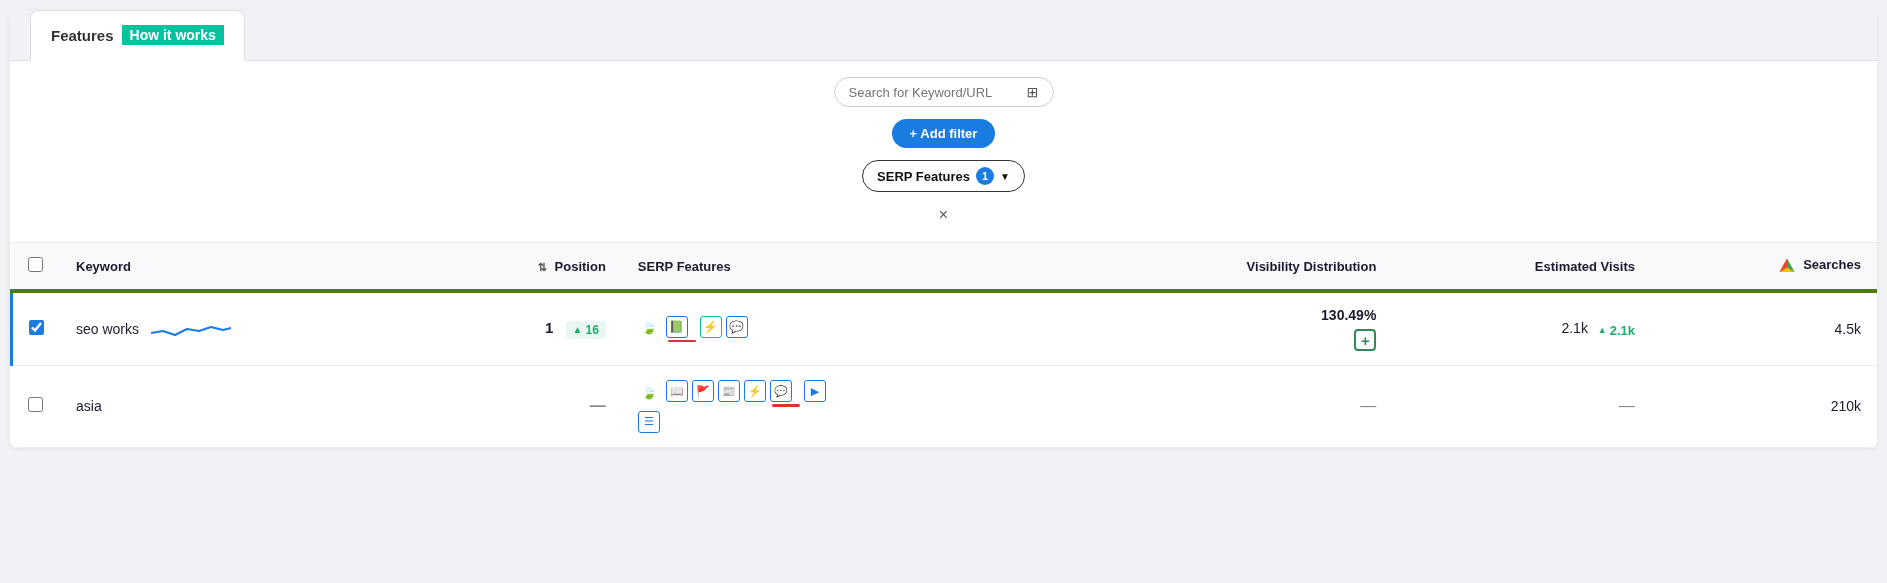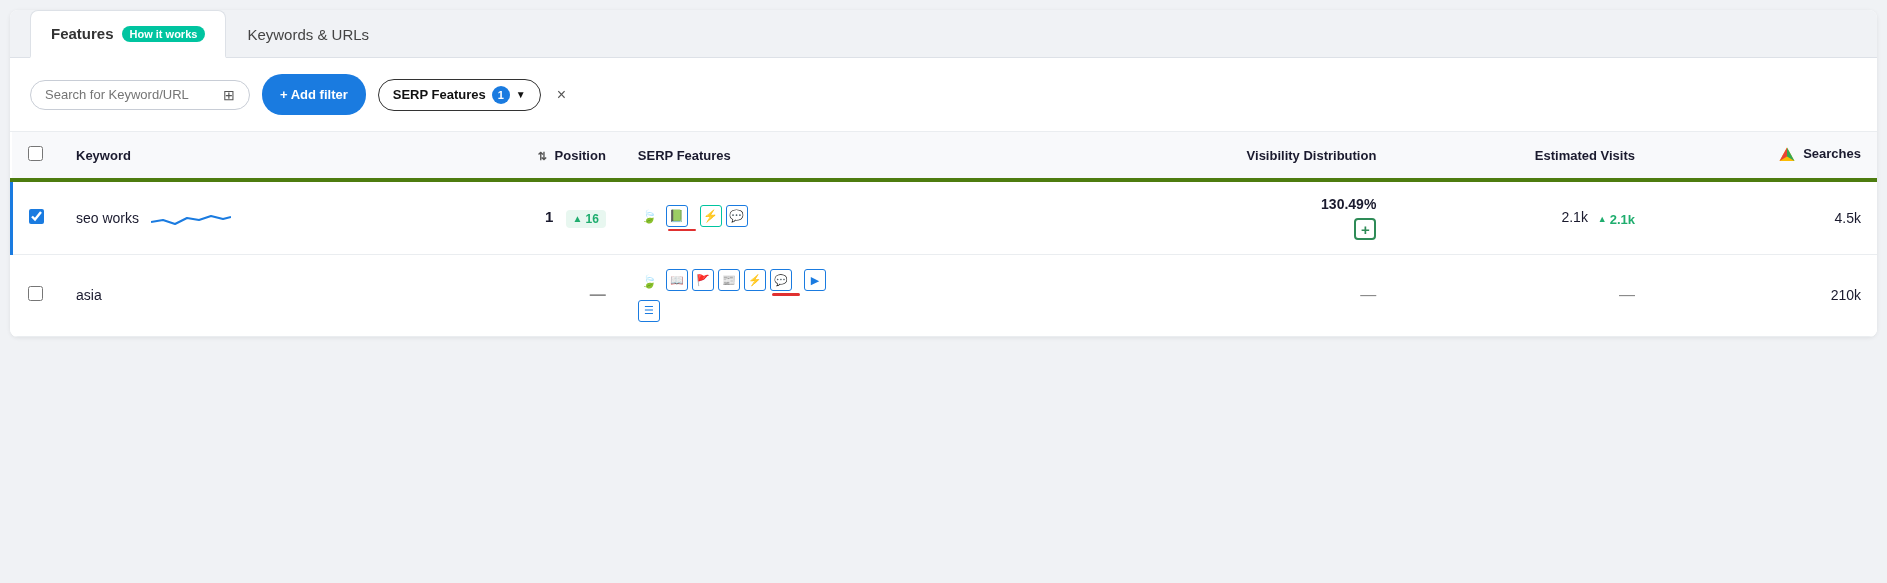--- a/index.html
+++ b/index.html
@@ -45,34 +45,35 @@
     .tab.inactive {
       background: #f0f2f5;
       border: 1px solid transparent;
       border-bottom: none;
       font-weight: 400;
       color: #444;
     }
     .how-it-works-badge {
       background: #00c4a0;
       color: #fff;
-      font-size: 11px;
+      font-size: 14px;
       font-weight: 600;
       padding: 2px 8px;
-      border-radius: 8px;
+      border-radius: 0;
       white-space: nowrap;
     }
     
     .toolbar {
       display: flex;
       align-items: center;
       gap: 12px;
       padding: 16px 20px;
       background: #fff;
       border-bottom: 1px solid #eaedf0;
+      flex-direction: column;
     }
     .search-input-wrap {
       display: flex;
       align-items: center;
       border: 1px solid #c8cdd6;
       border-radius: 20px;
       padding: 6px 14px;
       background: #fff;
       gap: 8px;
       min-width: 220px;
@@ -91,21 +92,21 @@
       cursor: pointer;
     }
     .add-filter-btn {
       display: flex;
       align-items: center;
       gap: 5px;
       background: #1a7be0;
       color: #fff;
       border: none;
       border-radius: 20px;
-      padding: 13px 18px;
+      padding: 7px 18px;
       font-size: 13px;
       font-weight: 600;
       cursor: pointer;
       white-space: nowrap;
     }
     .serp-features-pill {
       display: flex;
       align-items: center;
       gap: 6px;
       border: 1.5px solid #333;
@@ -291,23 +292,20 @@
   </style>
 </head>
 <body>
 
 <div class="container">
 
   <div class="tabs">
     <div class="tab">
       <span>Features</span>
       <span class="how-it-works-badge">How it works</span>
-    </div>
-    <div class="tab inactive">
-      <span>Keywords &amp; URLs</span>
     </div>
   </div>
 
   <div class="toolbar">
     <div class="search-input-wrap">
       <input type="text" class="search-input" placeholder="Search for Keyword/URL" style="">
       <span class="filter-icon">⊞</span>
     </div>
     <button class="add-filter-btn">
       <span>+ Add filter</span>

